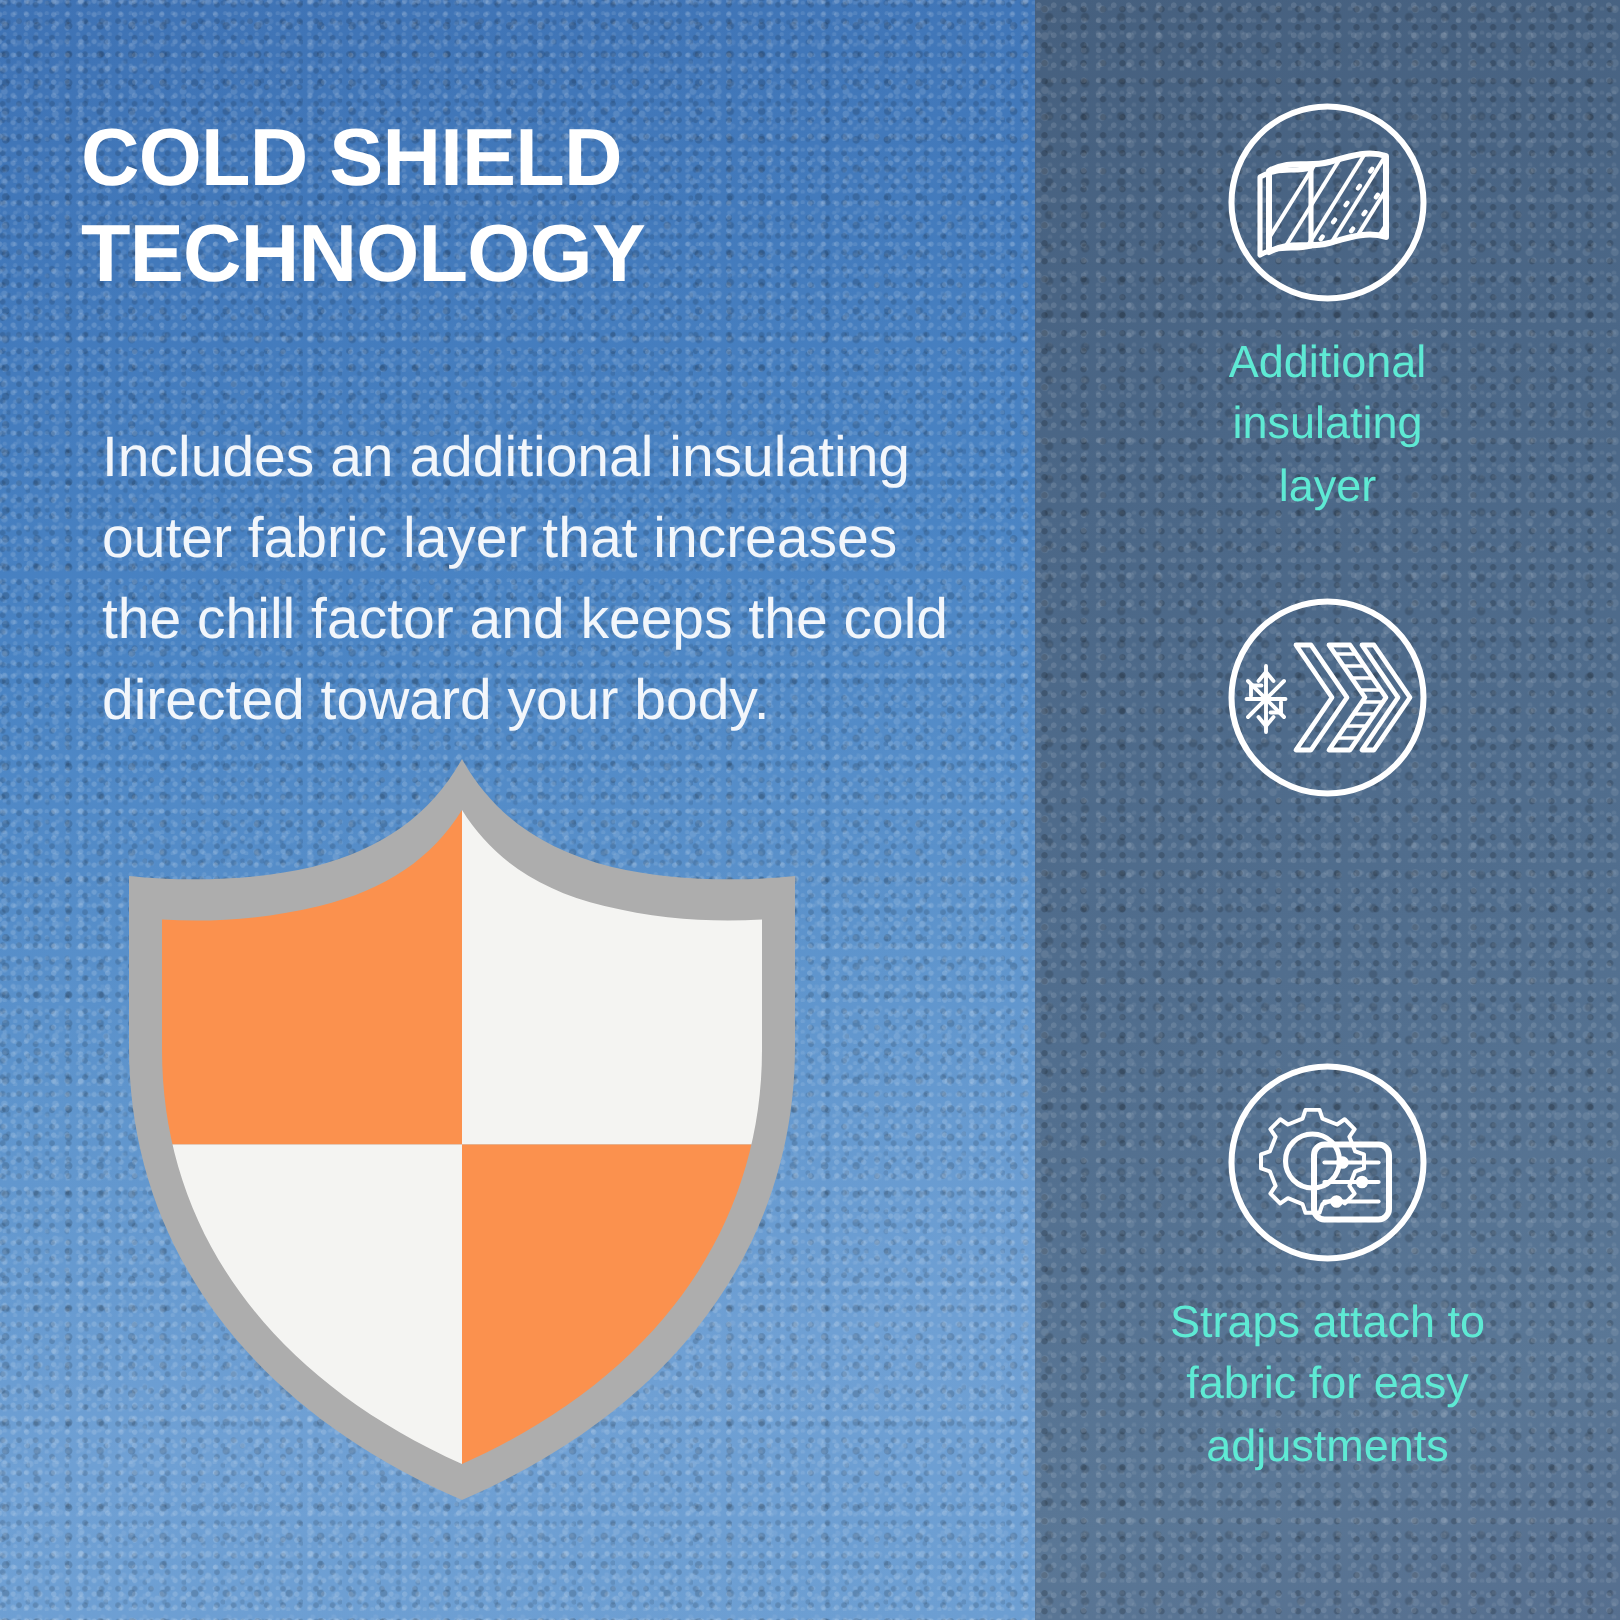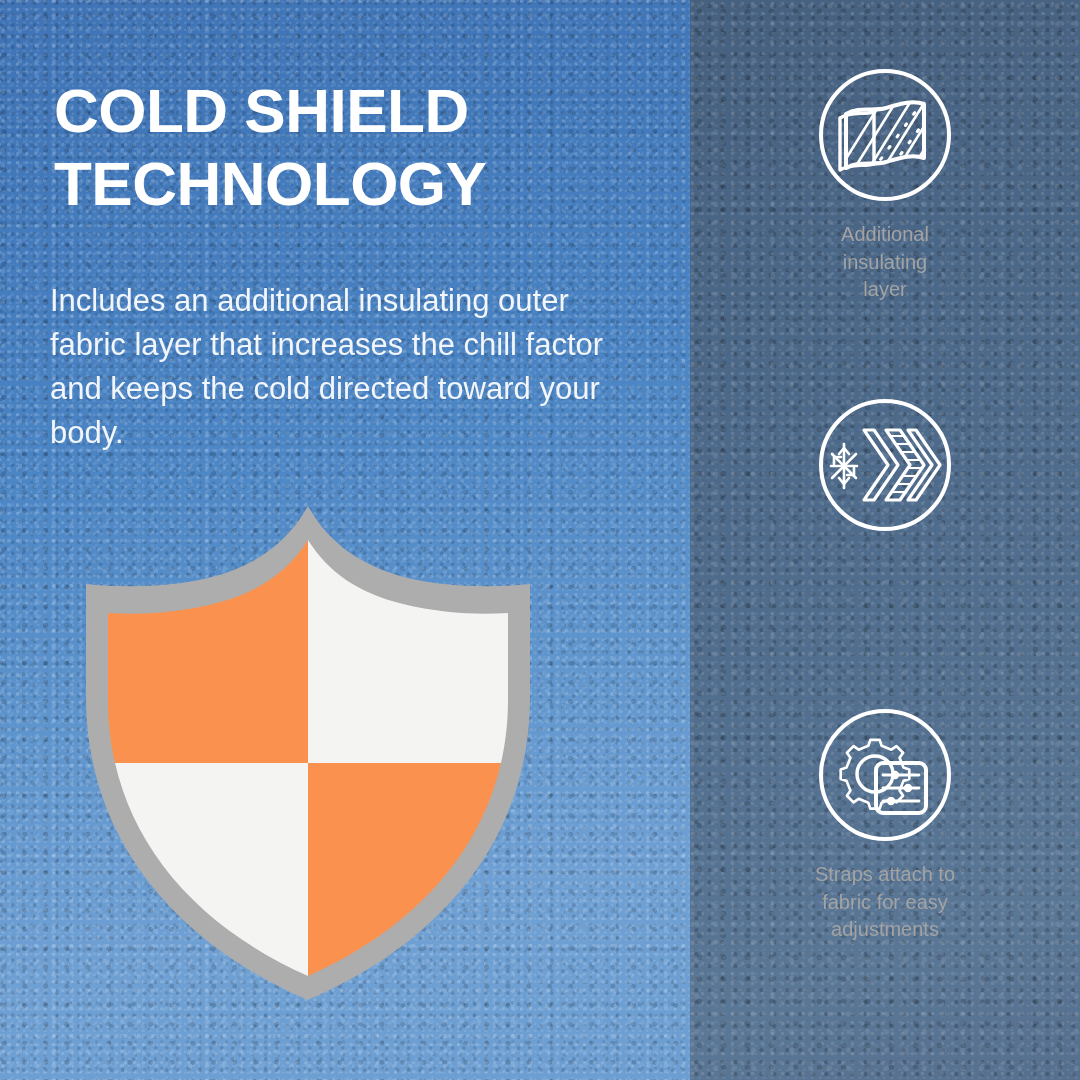--- a/index.html
+++ b/index.html
@@ -87,36 +87,36 @@
     background-position: 0 0, 9px 5px;
   }
 
   
   .headline {
     position: absolute;
     left: 54px;
     top: 74px;
     width: 600px;
     color: #ffffff;
-    font-size: 62px;
+    font-size: 54px;
     line-height: 1.18;
     font-weight: 700;
     letter-spacing: -0.5px;
     text-transform: uppercase;
     white-space: pre-line;
   }
 
   
   .bodycopy {
     position: absolute;
-    left: 50px;
+    left: 68px;
     top: 279px;
     width: 570px;
     color: #f2f6fb;
-    font-size: 31px;
+    font-size: 38px;
     line-height: 1.42;
     font-weight: 400;
     white-space: pre-line;
   }
 
   
   .shield-wrap {
     position: absolute;
     left: 78px;
     top: 498px;
@@ -138,22 +138,22 @@
 
   .icon-circle {
     width: 146px;
     height: 146px;
     margin: 0 auto;
   }
   .icon-circle svg { display: block; width: 146px; height: 146px; }
 
   .feature-label {
     margin-top: 13px;
-    color: #a3a3a3;
-    font-size: 20px;
+    color: #5eead4;
+    font-size: 30px;
     line-height: 1.38;
     font-weight: 400;
     white-space: pre-line;
     padding: 0 18px;
   }
 </style>
 </head>
 <body>
 
 <div id="canvas">

